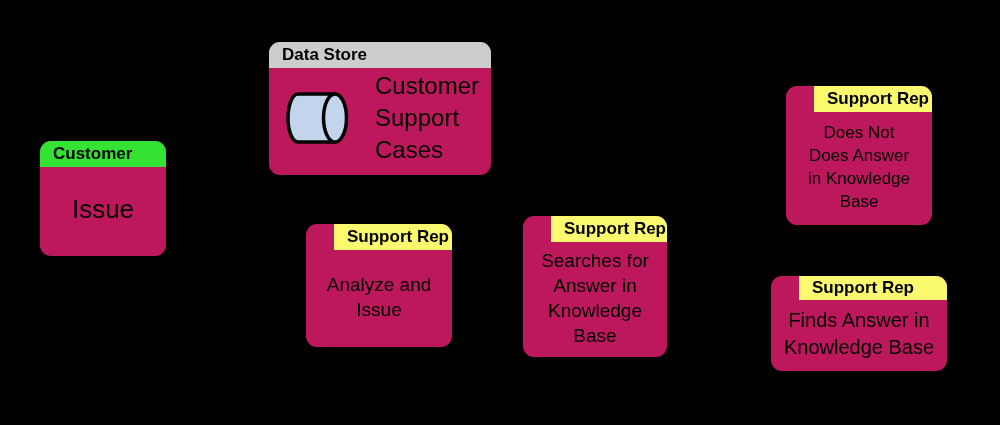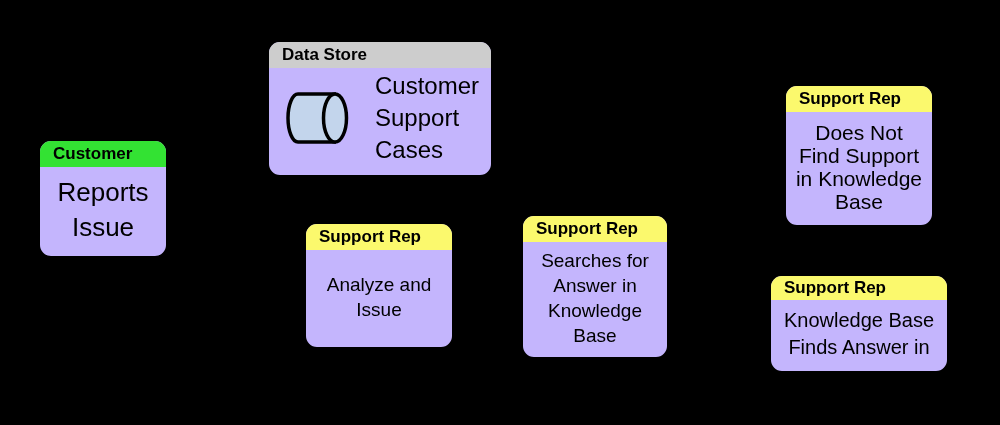--- a/index.html
+++ b/index.html
@@ -11,41 +11,41 @@
     position: relative;
     width: 1000px;
     height: 425px;
     background: #000000;
     overflow: hidden;
     font-family: "Liberation Sans", sans-serif;
   }
   .node {
     position: absolute;
     box-sizing: border-box;
-    background: #c4b5fd;
+    background: #be185d;
     border: 2px solid #000000;
     border-radius: 13px;
     overflow: hidden;
     display: flex;
     flex-direction: column;
     color: #000000;
   }
   .node-header {
     flex: 0 0 auto;
     height: 26px;
     line-height: 26px;
     padding-left: 13px;
     font-size: 17px;
     font-weight: bold;
     color: #000000;
     white-space: nowrap;
   }
   .hdr-green  { background: #33e233; }
   .hdr-gray   { background: #cdcdcd; }
-  .hdr-yellow { background: #fbf96d; }
+  .hdr-yellow { background: #fbf96d; margin-left: 28px; }
   .node-body {
     flex: 1 1 auto;
     display: flex;
     flex-direction: column;
     align-items: center;
     justify-content: center;
     text-align: center;
     padding-bottom: 4px;
   }
 
@@ -64,35 +64,34 @@
   }
   #node-datastore .cylinder { flex: 0 0 auto; margin-right: 25px; }
 
   #node-analyze   { left: 304px; top: 222px; width: 150px; height: 127px; }
   #node-analyze .node-body   { font-size: 19px; line-height: 25px; }
 
   #node-searches  { left: 521px; top: 214px; width: 148px; height: 145px; }
   #node-searches .node-body  { font-size: 19px; line-height: 25px; align-items: center; }
 
   #node-notfind   { left: 784px; top: 84px;  width: 150px; height: 143px; }
-  #node-notfind .node-body   { font-size: 21px; line-height: 23px; }
+  #node-notfind .node-body   { font-size: 17px; line-height: 23px; }
 
   #node-finds     { left: 769px; top: 274px; width: 180px; height: 99px; }
   #node-finds .node-header   { height: 24px; line-height: 24px; }
   #node-finds .node-body     { font-size: 20px; line-height: 27px; }
 </style>
 </head>
 <body>
 
 <div id="canvas">
 
   <div class="node" id="node-customer">
     <div class="node-header hdr-green">Customer</div>
     <div class="node-body">
-      <div>Reports</div>
       <div>Issue</div>
     </div>
   </div>
 
   <div class="node" id="node-datastore">
     <div class="node-header hdr-gray">Data Store</div>
     <div class="node-body">
       <svg class="cylinder" width="66" height="54" viewBox="0 0 66 54">
         <path d="M52,3 L14,3 A10,24 0 0 0 14,51 L52,51" fill="#c3d5ec" stroke="#000000" stroke-width="3.5"></path>
         <ellipse cx="51" cy="27" rx="11.5" ry="24" fill="#c3d5ec" stroke="#000000" stroke-width="3.5"></ellipse>
@@ -120,27 +119,27 @@
       <div>Answer in</div>
       <div>Knowledge</div>
       <div>Base</div>
     </div>
   </div>
 
   <div class="node" id="node-notfind">
     <div class="node-header hdr-yellow">Support Rep</div>
     <div class="node-body">
       <div>Does Not</div>
-      <div>Find Support</div>
+      <div>Does Answer</div>
       <div>in Knowledge</div>
       <div>Base</div>
     </div>
   </div>
 
   <div class="node" id="node-finds">
     <div class="node-header hdr-yellow">Support Rep</div>
     <div class="node-body">
+      <div>Finds Answer in</div>
       <div>Knowledge Base</div>
-      <div>Finds Answer in</div>
     </div>
   </div>
 
 </div>
 
 </body></html>

